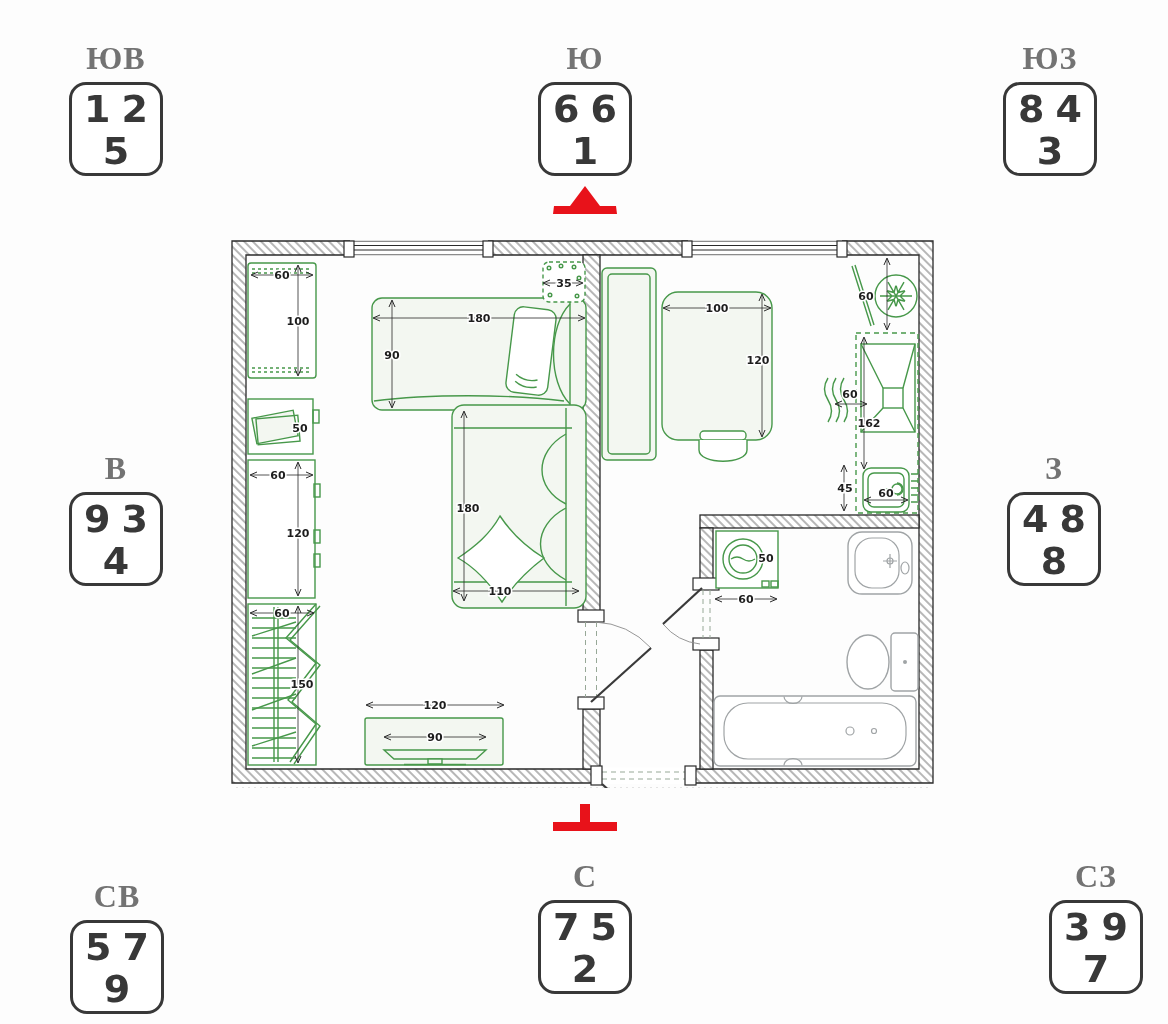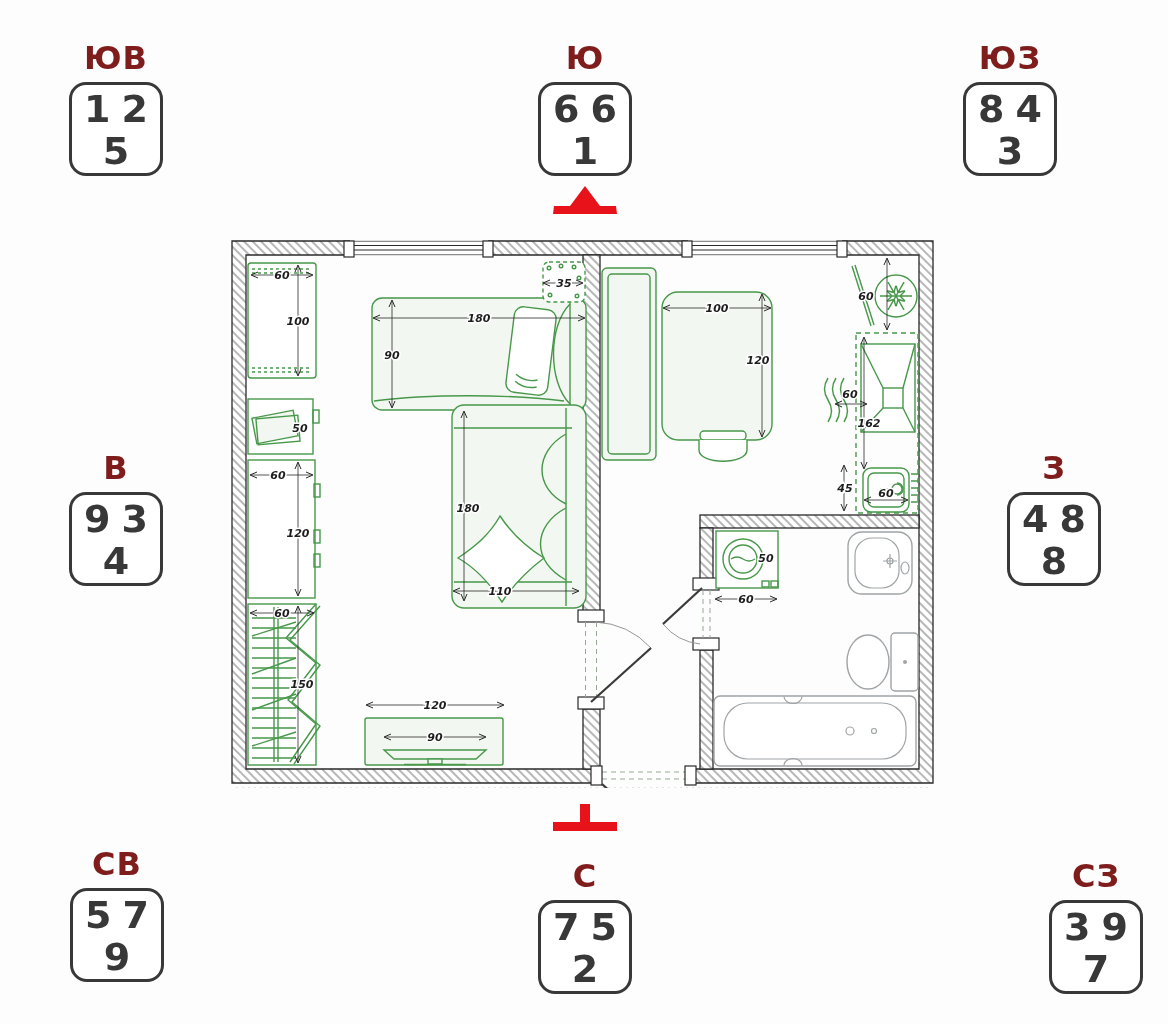--- a/index.html
+++ b/index.html
@@ -1,27 +1,27 @@
 <!DOCTYPE html>
 <html><head>
 <meta charset="utf-8">
 <style>
   html,body{margin:0;padding:0;background:#fff;}
   .stage{position:relative;width:1168px;height:1024px;background:#fdfdfd;
          font-family:"DejaVu Sans","Liberation Sans",sans-serif;overflow:hidden;}
   .compass{position:absolute;width:96px;text-align:center;}
-  .compass-label{font-size:32px;font-weight:bold;color:#7f1d1d;line-height:1;margin-bottom:8px;letter-spacing:1px;}
+  .compass-label{font-size:32px;font-weight:bold;color:#737373;line-height:1;margin-bottom:8px;letter-spacing:1px;font-family:Liberation Serif, serif;}
   .compass-box{position:relative;width:94px;height:94px;margin:0 auto;border:3.5px solid #383838;
                border-radius:17px;background:#fff;box-sizing:border-box;}
   .d{position:absolute;font-size:38px;font-weight:bold;color:#383838;line-height:1;}
   .d1{left:12px;top:5px;}
   .d2{right:12px;top:5px;}
   .d3{left:50%;bottom:3px;transform:translateX(-50%);}
   .marker{position:absolute;}
-  .plan{position:absolute;left:228px;top:238px;font-style:italic;}
+  .plan{position:absolute;left:228px;top:238px;}
   
   .wall{fill:url(#h);stroke:#2a2a2a;stroke-width:1.3;}
   .wline{stroke:#2a2a2a;stroke-width:1;fill:none;}
   .thin{stroke:#6f6f6f;stroke-width:0.8;fill:none;}
   .grn{stroke:#47984a;stroke-width:1.4;fill:none;}
   .grnf{stroke:#47984a;stroke-width:1.4;fill:#f3f7f1;}
   .grnw{stroke:#47984a;stroke-width:1.4;fill:#fff;}
   .gray{stroke:#a0a4a6;stroke-width:1.4;fill:#fff;}
   .grayn{stroke:#a0a4a6;stroke-width:1.2;fill:none;}
   .dim{stroke:#2a2a2a;stroke-width:0.8;fill:none;}
@@ -50,21 +50,21 @@
 
   <div class="compass" style="left:537px;top:42px">
     <div class="compass-label">Ю</div>
     <div class="compass-box">
       <span class="d d1">6</span>
       <span class="d d2">6</span>
       <span class="d d3">1</span>
     </div>
   </div>
 
-  <div class="compass" style="left:962px;top:42px">
+  <div class="compass" style="left:1002px;top:42px">
     <div class="compass-label">ЮЗ</div>
     <div class="compass-box">
       <span class="d d1">8</span>
       <span class="d d2">4</span>
       <span class="d d3">3</span>
     </div>
   </div>
 
   <div class="compass" style="left:68px;top:452px">
     <div class="compass-label">В</div>
@@ -77,21 +77,21 @@
 
   <div class="compass" style="left:1006px;top:452px">
     <div class="compass-label">З</div>
     <div class="compass-box">
       <span class="d d1">4</span>
       <span class="d d2">8</span>
       <span class="d d3">8</span>
     </div>
   </div>
 
-  <div class="compass" style="left:69px;top:848px">
+  <div class="compass" style="left:69px;top:880px">
     <div class="compass-label">СВ</div>
     <div class="compass-box">
       <span class="d d1">5</span>
       <span class="d d2">7</span>
       <span class="d d3">9</span>
     </div>
   </div>
 
   <div class="compass" style="left:537px;top:860px">
     <div class="compass-label">С</div>

